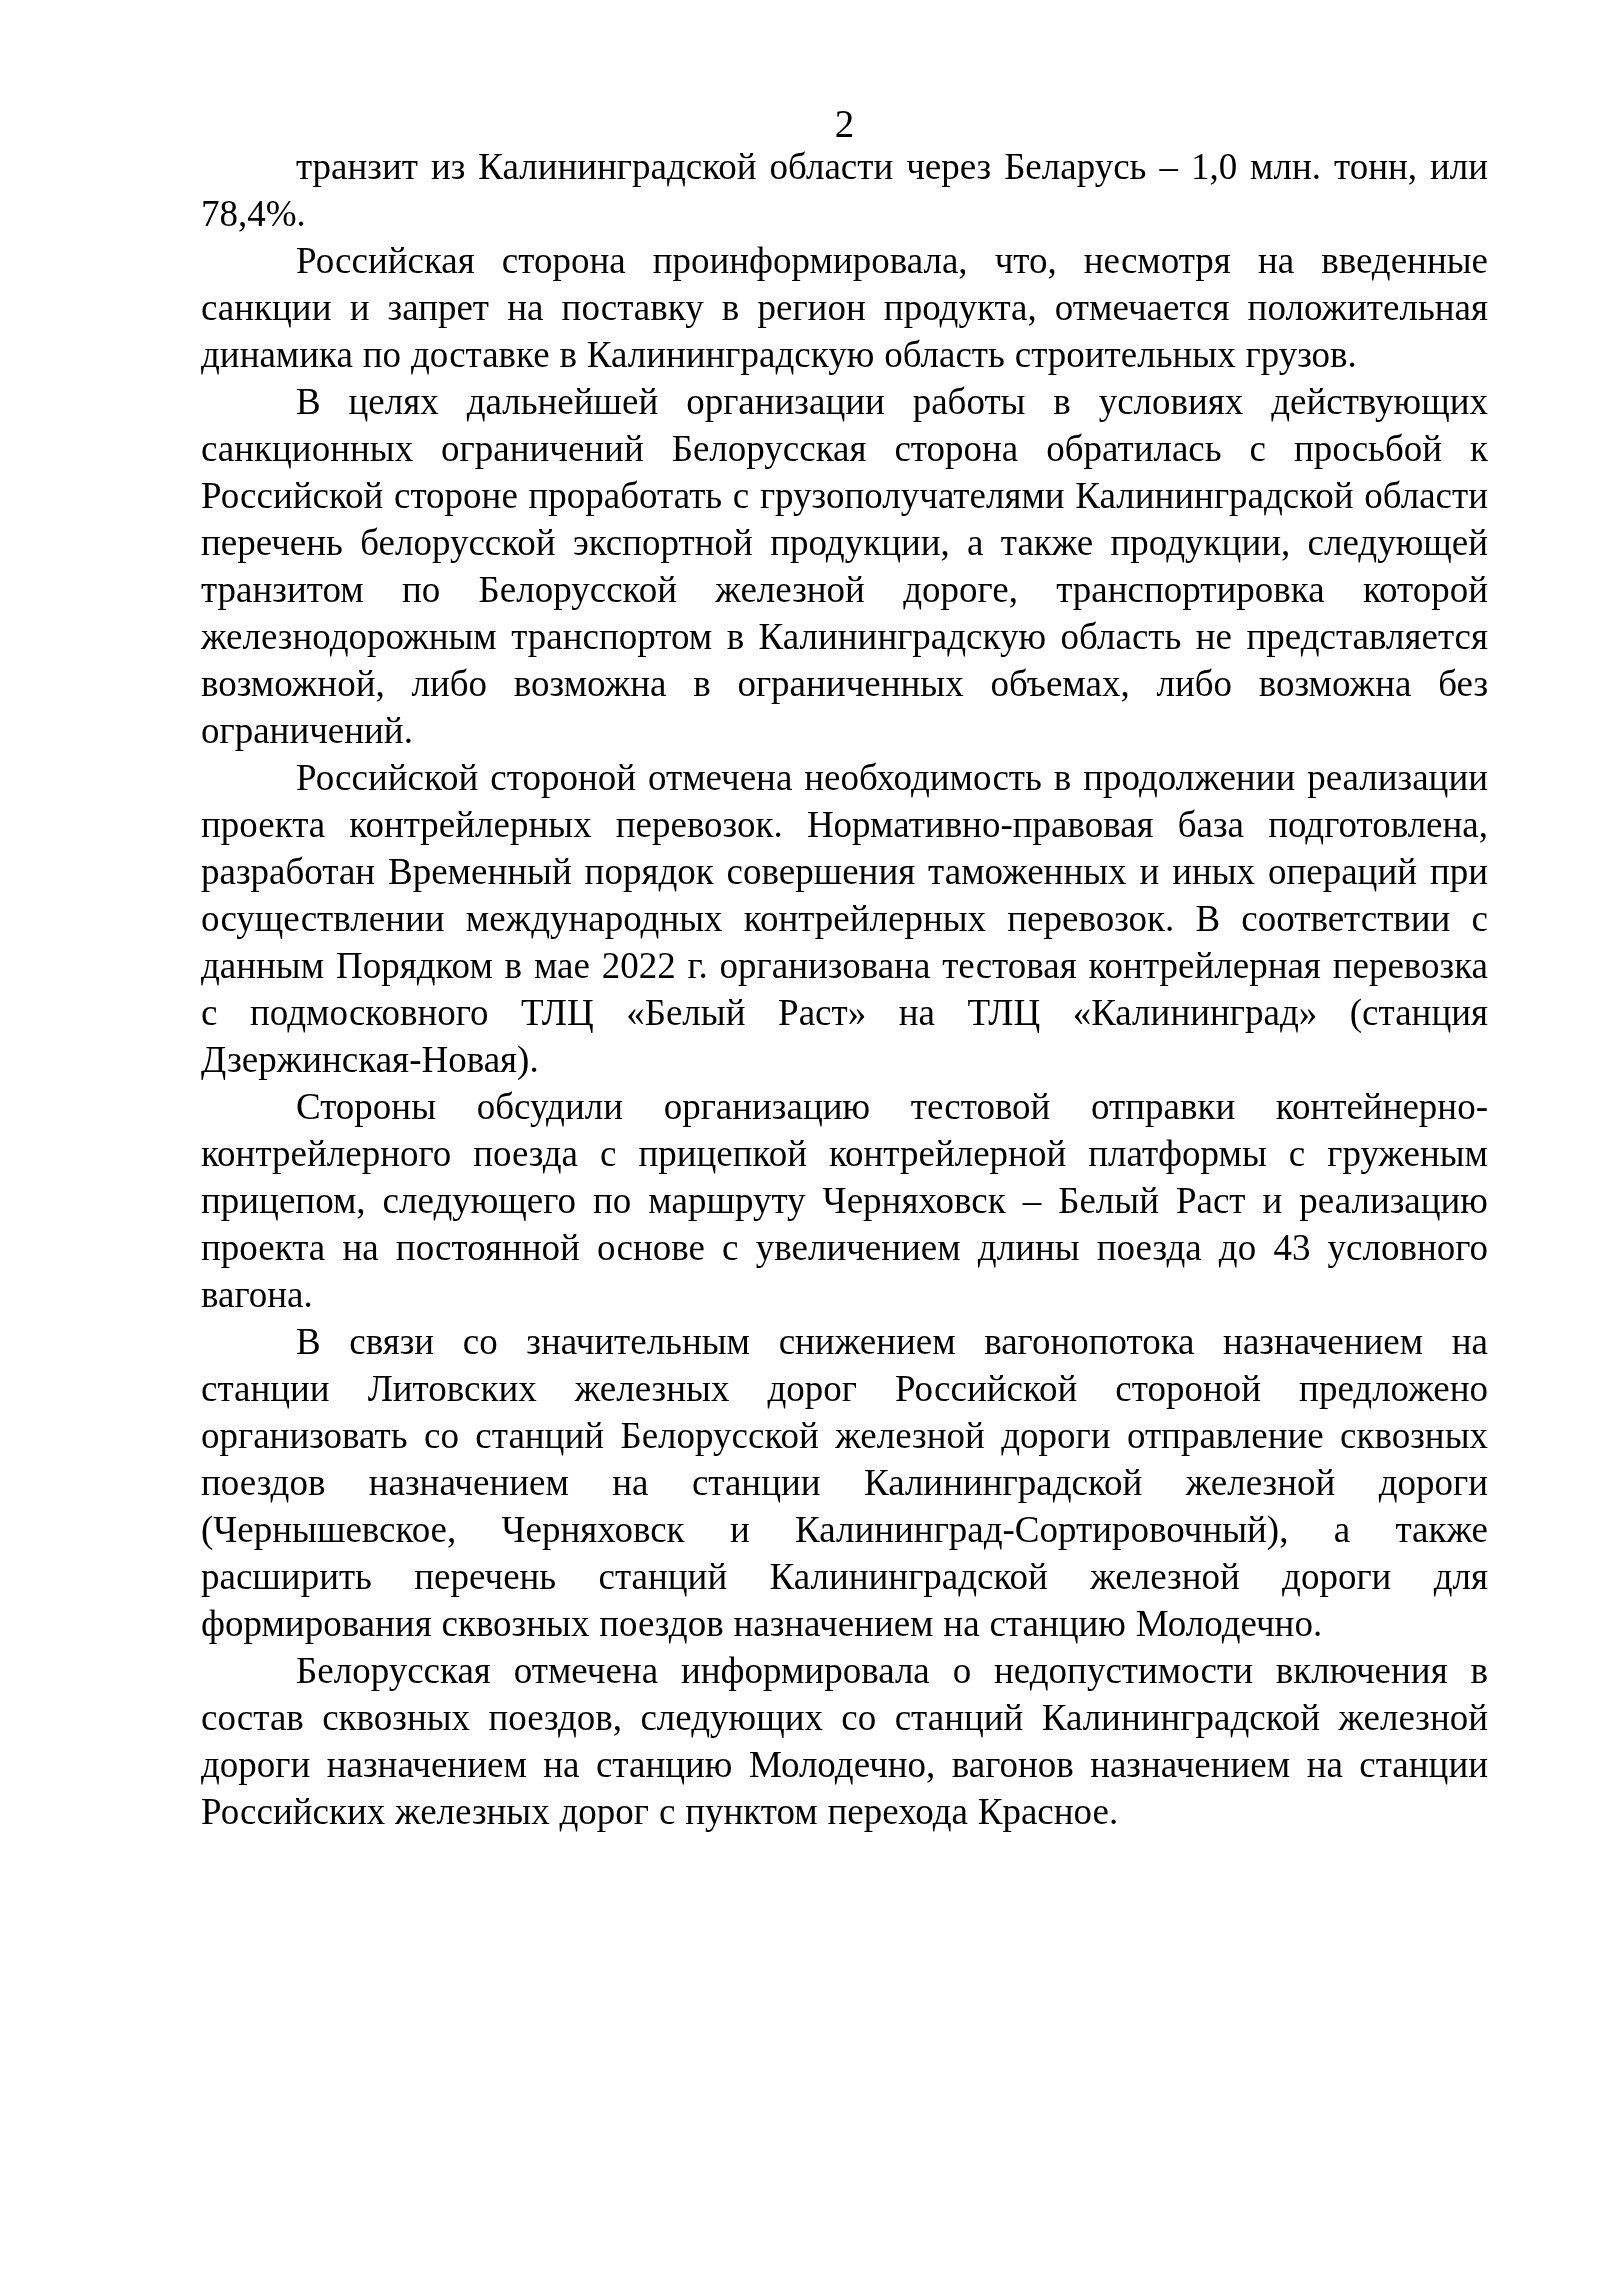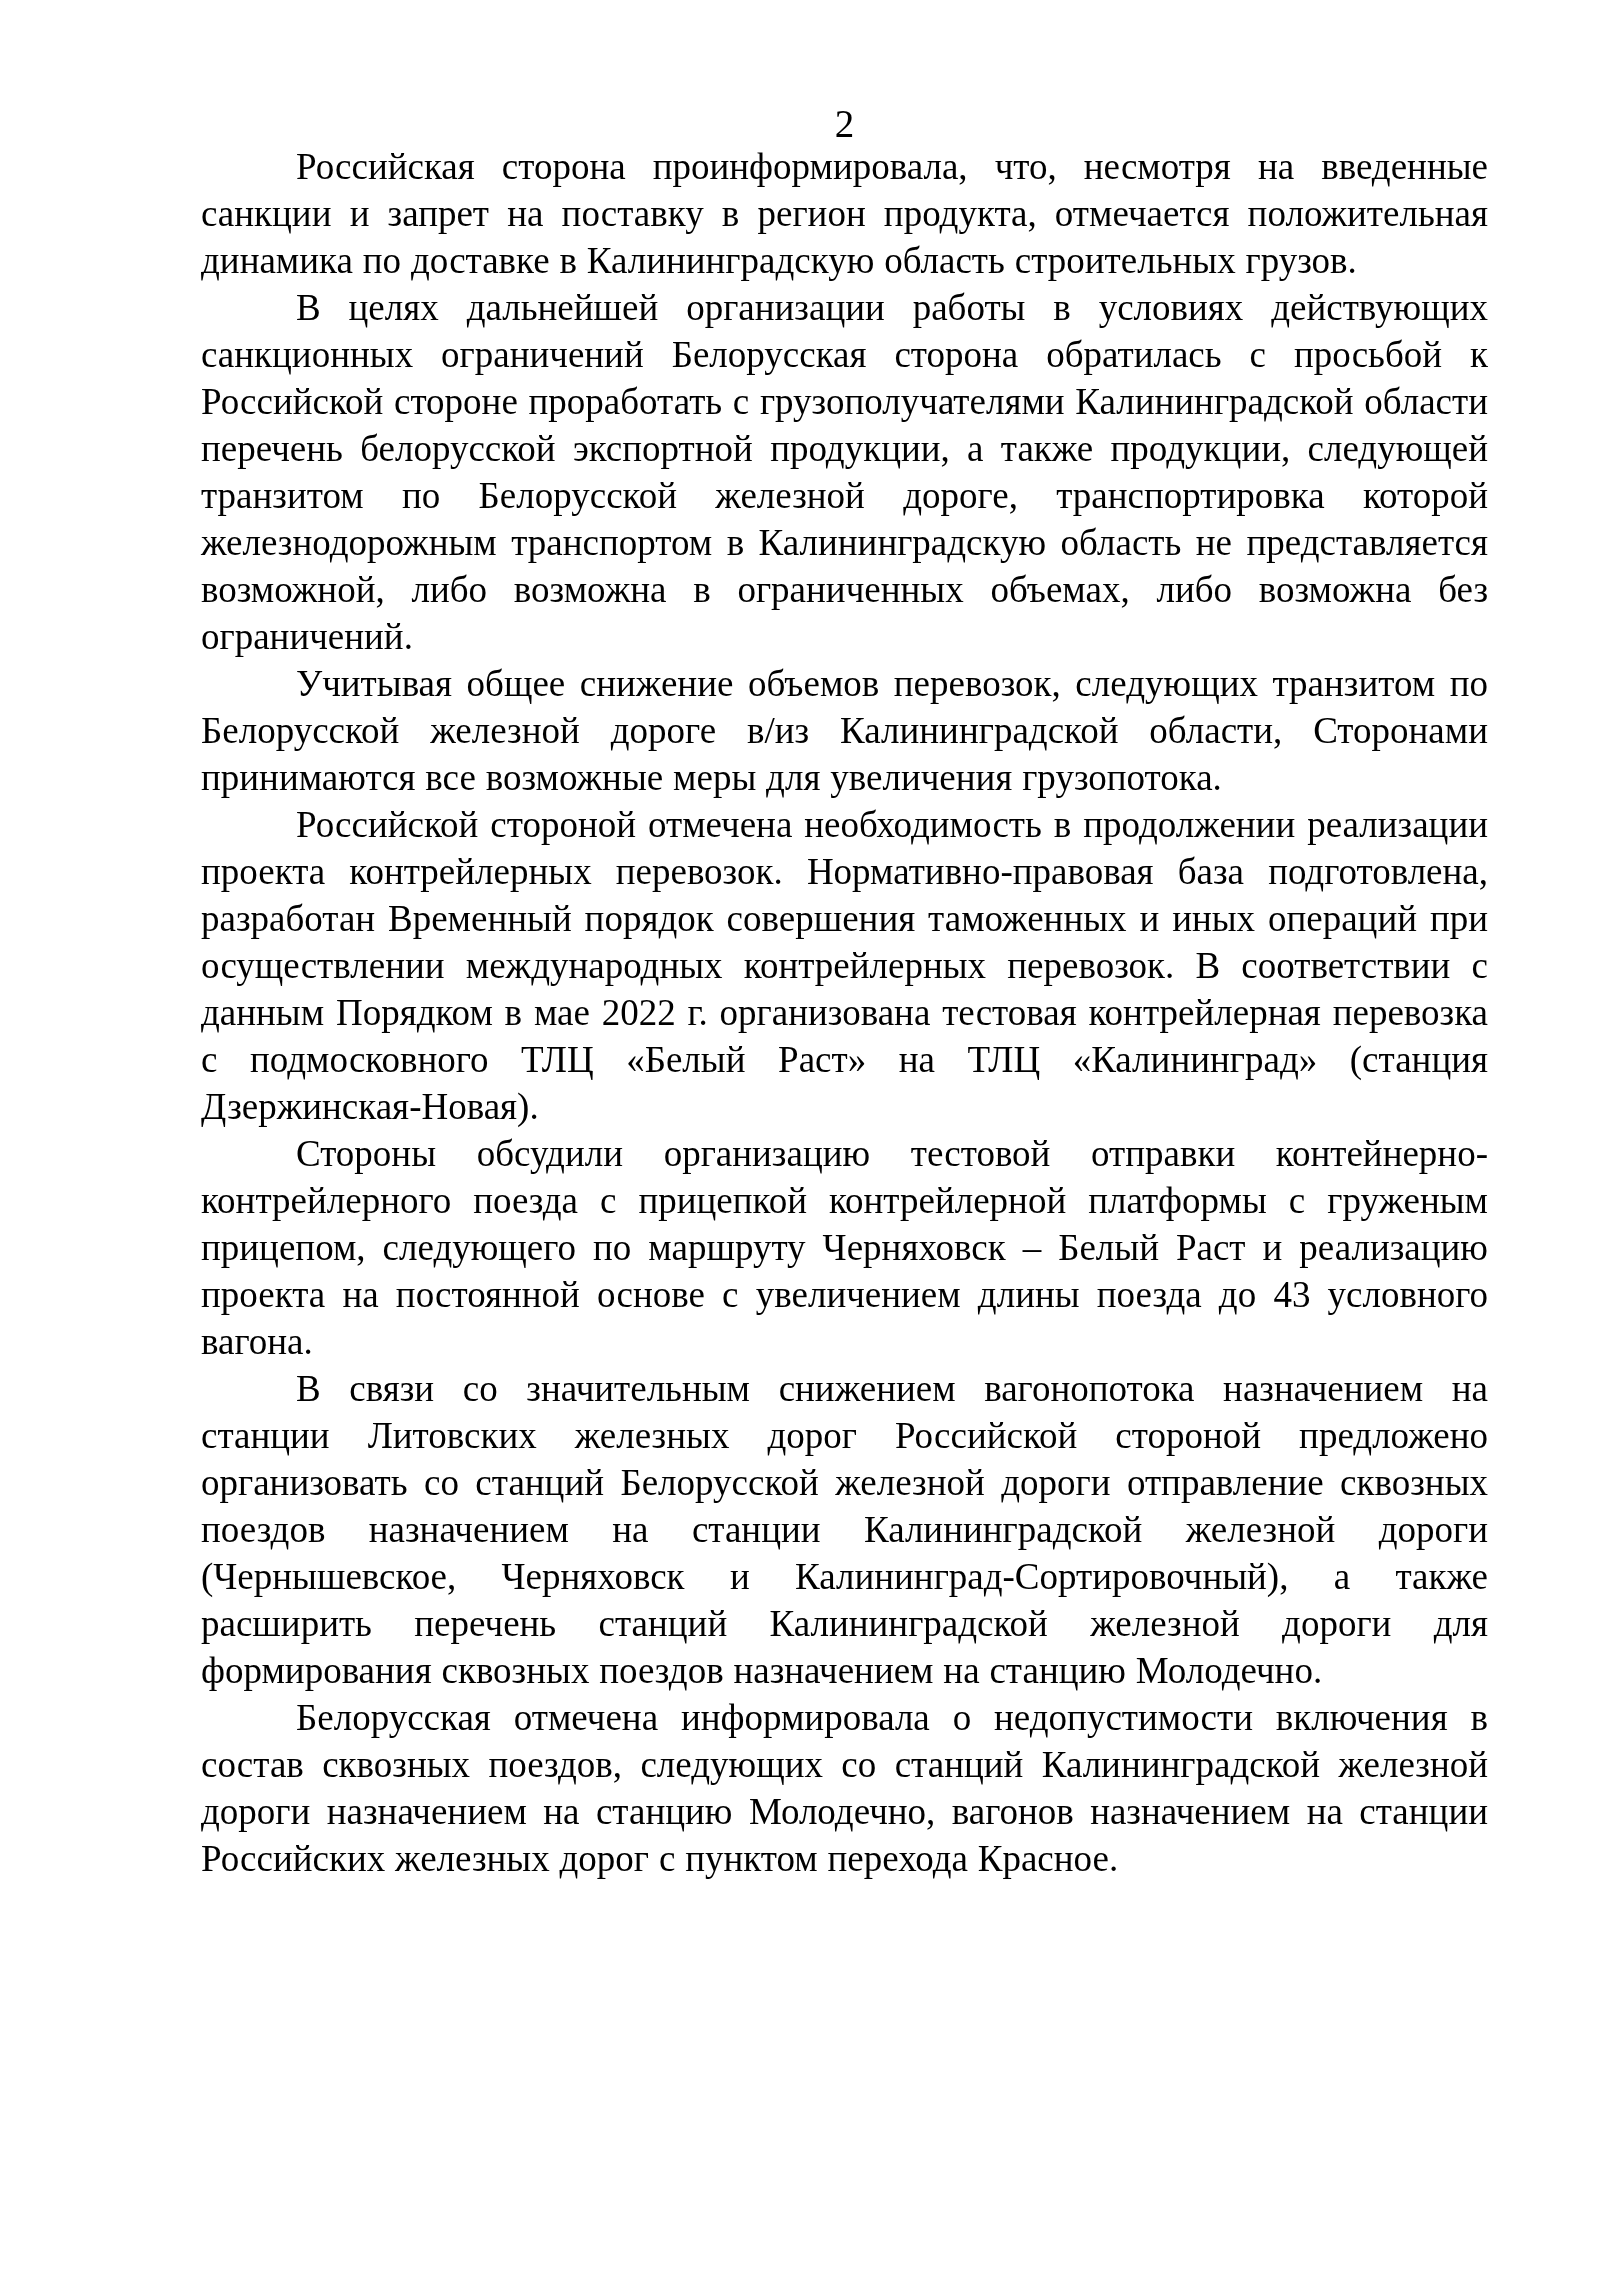--- a/index.html
+++ b/index.html
@@ -44,22 +44,22 @@
     word-spacing: 0.6px;
   }
 </style>
 </head>
 <body>
 
 <div class="page">
   <div class="page-number">2</div>
 
   <div class="content">
+    <p>транзит из Калининградской области через Беларусь – 1,0 млн. тонн, или 78,4%.</p>
     <p>Российская сторона проинформировала, что, несмотря на введенные санкции и запрет на поставку в регион продукта, отмечается положительная динамика по доставке в Калининградскую область строительных грузов.</p>
     <p>В целях дальнейшей организации работы в условиях действующих санкционных ограничений Белорусская сторона обратилась с просьбой к Российской стороне проработать с грузополучателями Калининградской области перечень белорусской экспортной продукции, а также продукции, следующей транзитом по Белорусской железной дороге, транспортировка которой железнодорожным транспортом в Калининградскую область не представляется возможной, либо возможна в ограниченных объемах, либо возможна без ограничений.</p>
-    <p>Учитывая общее снижение объемов перевозок, следующих транзитом по Белорусской железной дороге в/из Калининградской области, Сторонами принимаются все возможные меры для увеличения грузопотока.</p>
     <p>Российской стороной отмечена необходимость в продолжении реализации проекта контрейлерных перевозок. Нормативно-правовая база подготовлена, разработан Временный порядок совершения таможенных и иных операций при осуществлении международных контрейлерных перевозок. В соответствии с данным Порядком в мае 2022 г. организована тестовая контрейлерная перевозка с подмосковного ТЛЦ «Белый Раст» на ТЛЦ «Калининград» (станция Дзержинская-Новая).</p>
     <p>Стороны обсудили организацию тестовой отправки контейнерно-контрейлерного поезда с прицепкой контрейлерной платформы с груженым прицепом, следующего по маршруту Черняховск – Белый Раст и реализацию проекта на постоянной основе с увеличением длины поезда до 43 условного вагона.</p>
     <p>В связи со значительным снижением вагонопотока назначением на станции Литовских железных дорог Российской стороной предложено организовать со станций Белорусской железной дороги отправление сквозных поездов назначением на станции Калининградской железной дороги (Чернышевское, Черняховск и Калининград-Сортировочный), а также расширить перечень станций Калининградской железной дороги для формирования сквозных поездов назначением на станцию Молодечно.</p>
     <p>Белорусская отмечена информировала о недопустимости включения в состав сквозных поездов, следующих со станций Калининградской железной дороги назначением на станцию Молодечно, вагонов назначением на станции Российских железных дорог с пунктом перехода Красное.</p>
   </div>
 </div>
 
 
 </body></html>

